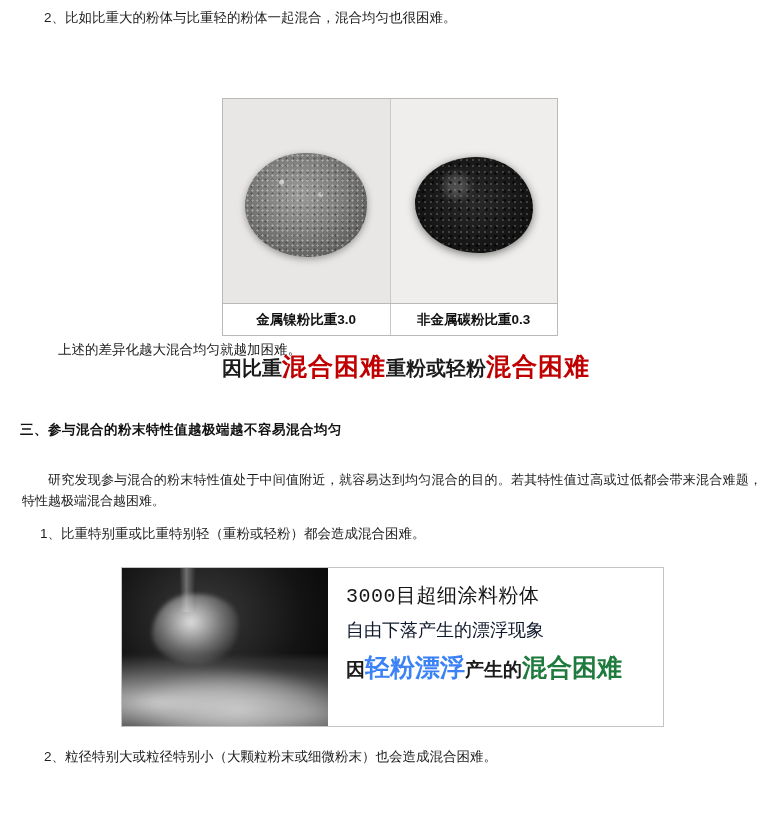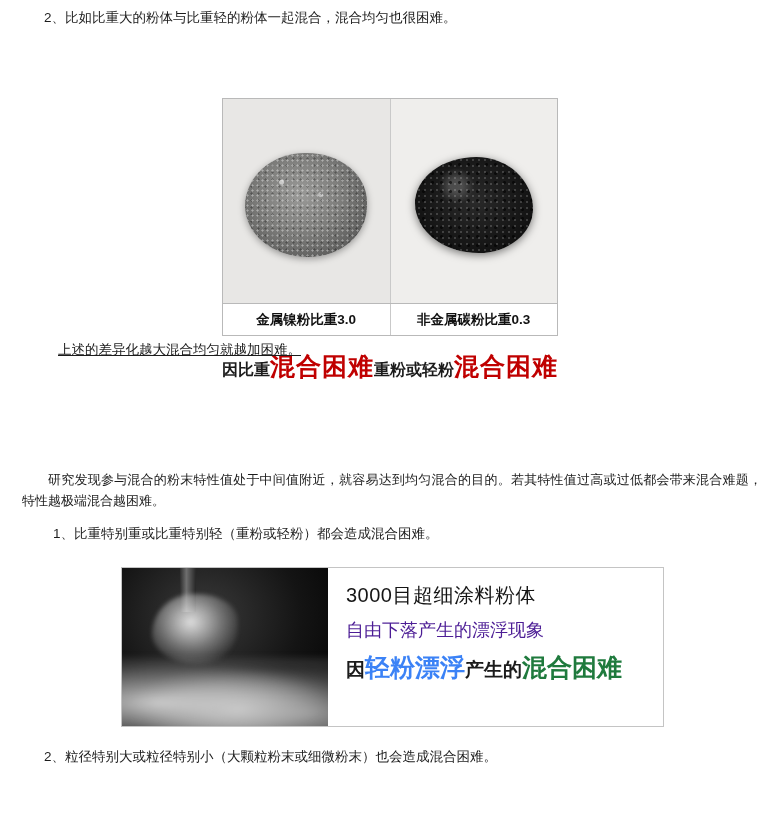--- a/index.html
+++ b/index.html
@@ -29,21 +29,20 @@
   }
   .p-item2 {
     position: absolute;
     left: 44px;
     top: 8px;
   }
   .p-after-1 {
     position: absolute;
     left: 58px;
     top: 340px;
-    text-decoration: underline;
   }
   .p-after-2 {
     position: absolute;
     left: 58px;
     top: 362px;
   }
   .heading3 {
     position: absolute;
     left: 20px;
     top: 421px;
@@ -57,21 +56,21 @@
     left: 22px;
     top: 470px;
     width: 740px;
     font-size: 13px;
     line-height: 1.6;
     text-indent: 26px;
     text-align: justify;
   }
   .p-body-2 {
     position: absolute;
-    left: 53px;
+    left: 40px;
     top: 524px;
   }
   .p-tail-1 {
     position: absolute;
     left: 44px;
     top: 747px;
   }
   .p-tail-2 {
     position: absolute;
     left: 44px;
@@ -190,21 +189,21 @@
     font-weight: bold;
     color: #1b1b1b;
     font-family: "DejaVu Sans", "Liberation Sans", sans-serif;
   }
   .fig1-title .red {
     color: #c00000;
     font-size: 25px;
     letter-spacing: 1px;
   }
   .fig1-title .small {
-    font-size: 16px;
+    font-size: 20px;
   }
 
   
   .figure2 {
     position: absolute;
     left: 121px;
     top: 567px;
     width: 543px;
     height: 160px;
     border: 1px solid #c4c4c4;
@@ -251,26 +250,26 @@
   }
   .fig2-text {
     flex: 1;
     padding: 14px 10px 8px 18px;
     box-sizing: border-box;
   }
   .fig2-line1 {
     font-size: 20px;
     color: #151515;
     letter-spacing: 0.5px;
-    font-family: Liberation Sans, sans-serif;
+    font-family: Liberation Mono, monospace;
   }
   .fig2-line2 {
     margin-top: 9px;
     font-size: 18px;
-    color: #4c1d95;
+    color: #0f172a;
     font-family: "DejaVu Sans", "Liberation Sans", sans-serif;
   }
   .fig2-line3 {
     margin-top: 9px;
     font-size: 19px;
     font-weight: bold;
     white-space: nowrap;
     font-family: "DejaVu Sans", "Liberation Sans", sans-serif;
     color: #1b1b1b;
   }
@@ -303,20 +302,21 @@
       <div class="fig1-cap left">金属镍粉比重3.0</div>
       <div class="fig1-cap">非金属碳粉比重0.3</div>
     </div>
     <div class="fig1-title">
       <span class="small">因比重</span><span class="red">混合困难</span><span class="small">重粉或轻粉</span><span class="red">混合困难</span>
     </div>
   </div>
 
   <div class="para p-after-1">上述的差异化越大混合均匀就越加困难。</div>
 
+  <div class="heading3">三、参与混合的粉末特性值越极端越不容易混合均匀</div>
 
   <div class="para p-body-1">研究发现参与混合的粉末特性值处于中间值附近，就容易达到均匀混合的目的。若其特性值过高或过低都会带来混合难题，特性越极端混合越困难。</div>
   <div class="para p-body-2">1、比重特别重或比重特别轻（重粉或轻粉）都会造成混合困难。</div>
 
   <div class="figure2">
     <div class="fig2-photo">
       <div class="fig2-nozzle"></div>
       <div class="fig2-plume"></div>
       <div class="fig2-smoke"></div>
     </div>

